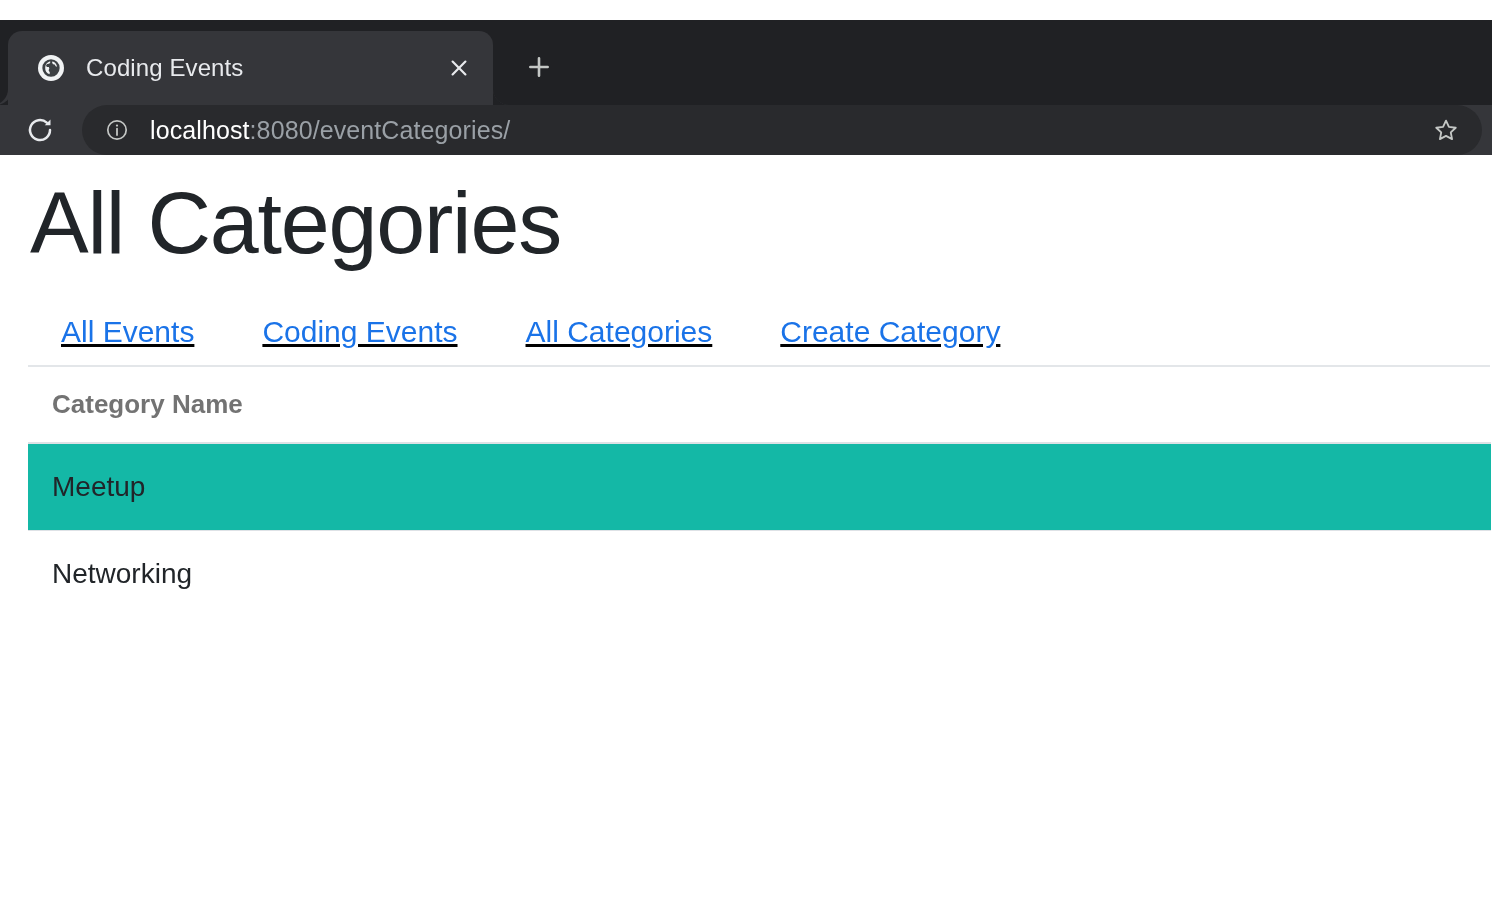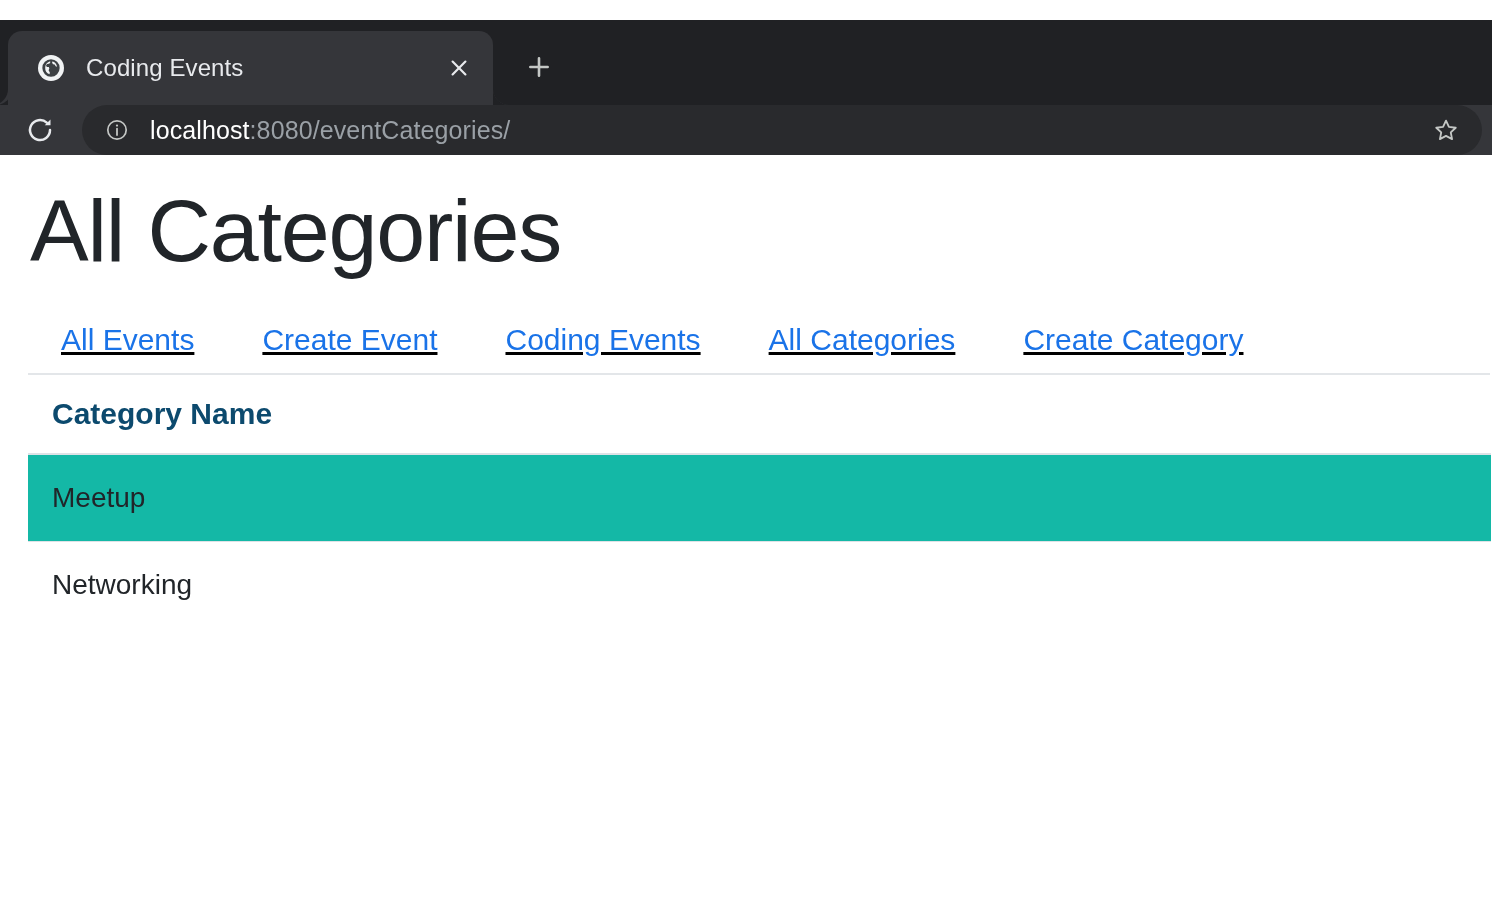--- a/index.html
+++ b/index.html
@@ -163,21 +163,20 @@
 
   
   .page {
     width: 1492px;
     height: 759px;
     background: #ffffff;
     overflow: hidden;
   }
   .page-inner {
     padding: 0 0 0 28px;
-    margin-top: 8px;
   }
   .page-title {
     margin: 0;
     padding: 22px 0 0 2px;
     font-size: 88px;
     line-height: 1.05;
     font-weight: 400;
     color: #212529;
     letter-spacing: -1.2px;
   }
@@ -203,23 +202,23 @@
 
   
   .cat-table {
     width: 1463px;
     border-collapse: collapse;
     table-layout: fixed;
     margin-top: 0;
   }
   .cat-table th {
     text-align: left;
-    font-size: 30px;
+    font-size: 26px;
     font-weight: bold;
-    color: #0c4a6e;
+    color: #737373;
     padding: 22px 0 22px 24px;
     border-bottom: 2px solid #dee2e6;
   }
   .cat-table td {
     text-align: left;
     font-size: 28px;
     font-weight: 400;
     color: #212529;
     padding: 27px 0 27px 24px;
     border-top: 1px solid #dee2e6;
@@ -282,21 +281,20 @@
   </div>
 </div>
 
 <div class="page">
   <div class="page-inner">
 
     <h1 class="page-title">All Categories</h1>
 
     <div class="nav-links">
       <a class="nav-link">All Events</a>
-      <a class="nav-link">Create Event</a>
       <a class="nav-link">Coding Events</a>
       <a class="nav-link">All Categories</a>
       <a class="nav-link">Create Category</a>
     </div>
 
     <table class="cat-table">
       <thead>
         <tr>
           <th>Category Name</th>
         </tr>

